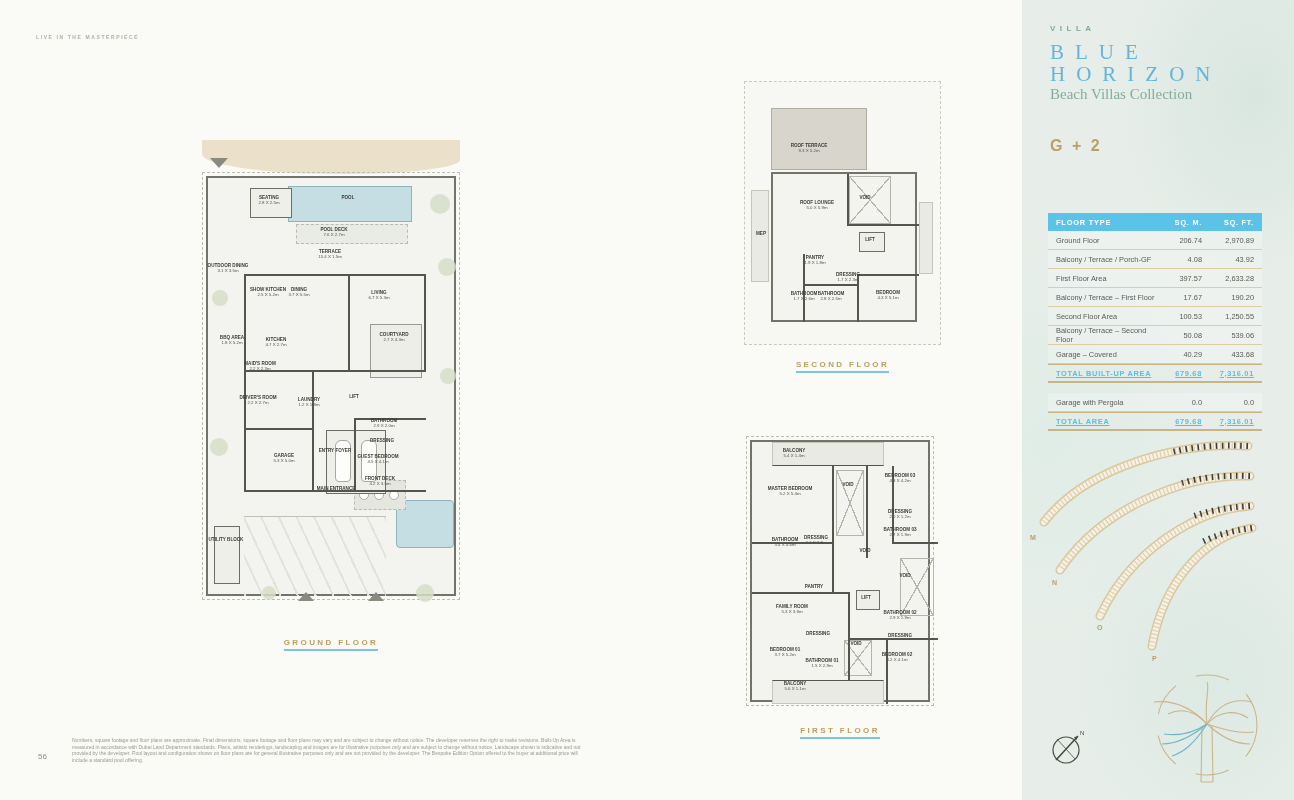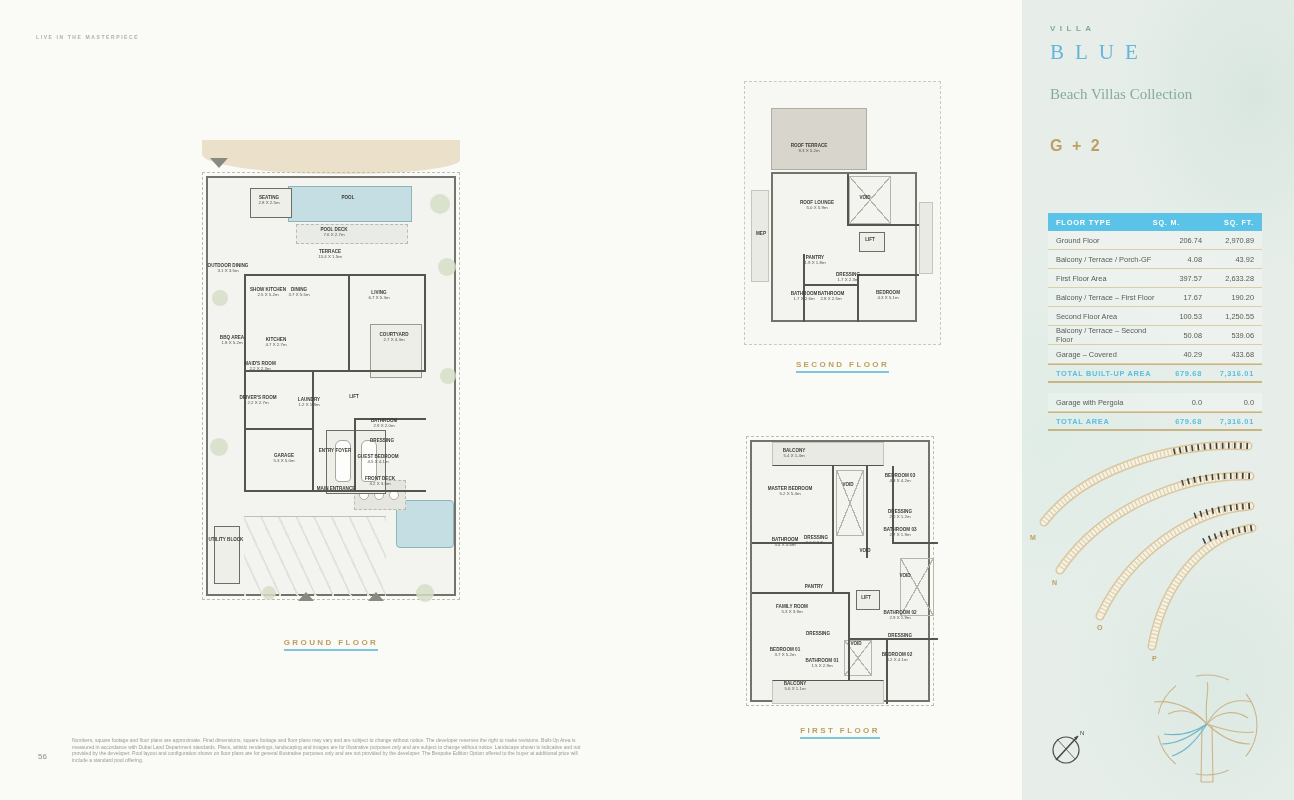--- a/index.html
+++ b/index.html
@@ -54,23 +54,23 @@
       radial-gradient(260px 300px at 10% 55%, rgba(222,236,229,.8), transparent 70%),
       radial-gradient(220px 260px at 70% 85%, rgba(205,226,218,.4), transparent 70%),
       #E7EEE9; margin-left: 20px; }
   .v-label { position:absolute; left:28px; top:24px; font-size:8px; letter-spacing:4.5px; color:#7FA99C; font-weight:bold; }
   .v-title { position:absolute; left:28px; font-family:"Liberation Serif", serif; font-size:21px; letter-spacing:11px; color:#63B6DB; font-weight:400; }
   .v-sub { position:absolute; left:28px; top:86px; font-family:"Liberation Serif", serif; font-size:15px; color:#86AC9D; }
   .v-config { position:absolute; left:28px; top:137px; font-size:16px; letter-spacing:2.5px; color:#BE9F63; font-weight:bold; }
   .v-feat { position:absolute; left:28px; top:170px; font-size:8.6px; font-weight:bold; letter-spacing:1.1px; color:#2F5F59; line-height:14px; }
 
   .area-table { position:absolute; left:26px; top:213px; width:214px; font-size:7.4px; }
-  .thead { display:flex; align-items:center; background:#5CC3E8; color:#fff; font-weight:bold; letter-spacing:.8px; height:18px; padding:0 8px;gap:22px; }
+  .thead { display:flex; align-items:center; background:#5CC3E8; color:#fff; font-weight:bold; letter-spacing:.8px; height:18px; padding:0 8px; }
   .trow { display:flex; align-items:center; height:19px; padding:0 8px; border-bottom:1px solid #DCCDA5; color:#5a5a54; background:rgba(255,255,255,.25); }
-  .trow.total { color:#58BEE4; font-weight:bold; letter-spacing:.7px; border-bottom:2px solid #C9B484; border-top:1px solid #C9B484; background:transparent; }
+  .trow.total { color:#58BEE4; font-weight:bold; letter-spacing:.7px; border-bottom:2px solid #C9B484; border-top:1px solid #C9B484; background:transparent;text-decoration:underline; }
   .trow.spacer { height:10px; border-bottom:none; background:transparent; }
   .c-label { flex:1; text-align:left; }
   .c-sqm { width:46px; text-align:right; }
   .c-sqft { width:52px; text-align:right; }
   .thead .c-sqm, .thead .c-sqft { font-size:7.2px; }
 
   .map-wrap { position:absolute; left:0; top:430px; width:272px; height:370px; }
   .frond-label { font-size:7px; fill:#BE9F63; font-weight:bold; font-family:"Liberation Sans",sans-serif; }
   .compass-label { font-size:6px; fill:#444; font-family:"Liberation Sans",sans-serif; }
 </style>
@@ -376,20 +376,21 @@
   <div class="floor-label-wrap" style="left:742px; top:719px; width:196px;">
     <span class="floor-label">FIRST FLOOR</span>
   </div>
 
   <div class="disclaimer">Numbers, square footage and floor plans are approximate. Final dimensions, square footage and floor plans may vary and are subject to change without notice. The developer reserves the right to make revisions. Built-Up Area is measured in accordance with Dubai Land Department standards. Plans, artistic renderings, landscaping and images are for illustrative purposes only and are subject to change without notice. Landscape shown is indicative and not provided by the developer. Pool layout and configuration shown on floor plans are for general illustrative purposes only and are not provided by the developer. The Bespoke Edition Option offered to the buyer at additional price will include a standard pool offering.</div>
   <div class="page-number">56</div>
 
   <aside class="sidebar">
     <div class="v-label">VILLA</div>
     <div class="v-title" style="top:40px;">BLUE</div>
+    <div class="v-title" style="top:62px;">HORIZON</div>
     <div class="v-sub">Beach Villas Collection</div>
     <div class="v-config">G + 2</div>
 
     <div class="area-table">
       <div class="thead">
         <span class="c-label">FLOOR TYPE</span>
         <span class="c-sqm">SQ. M.</span>
         <span class="c-sqft">SQ. FT.</span>
       </div>
       <div>

